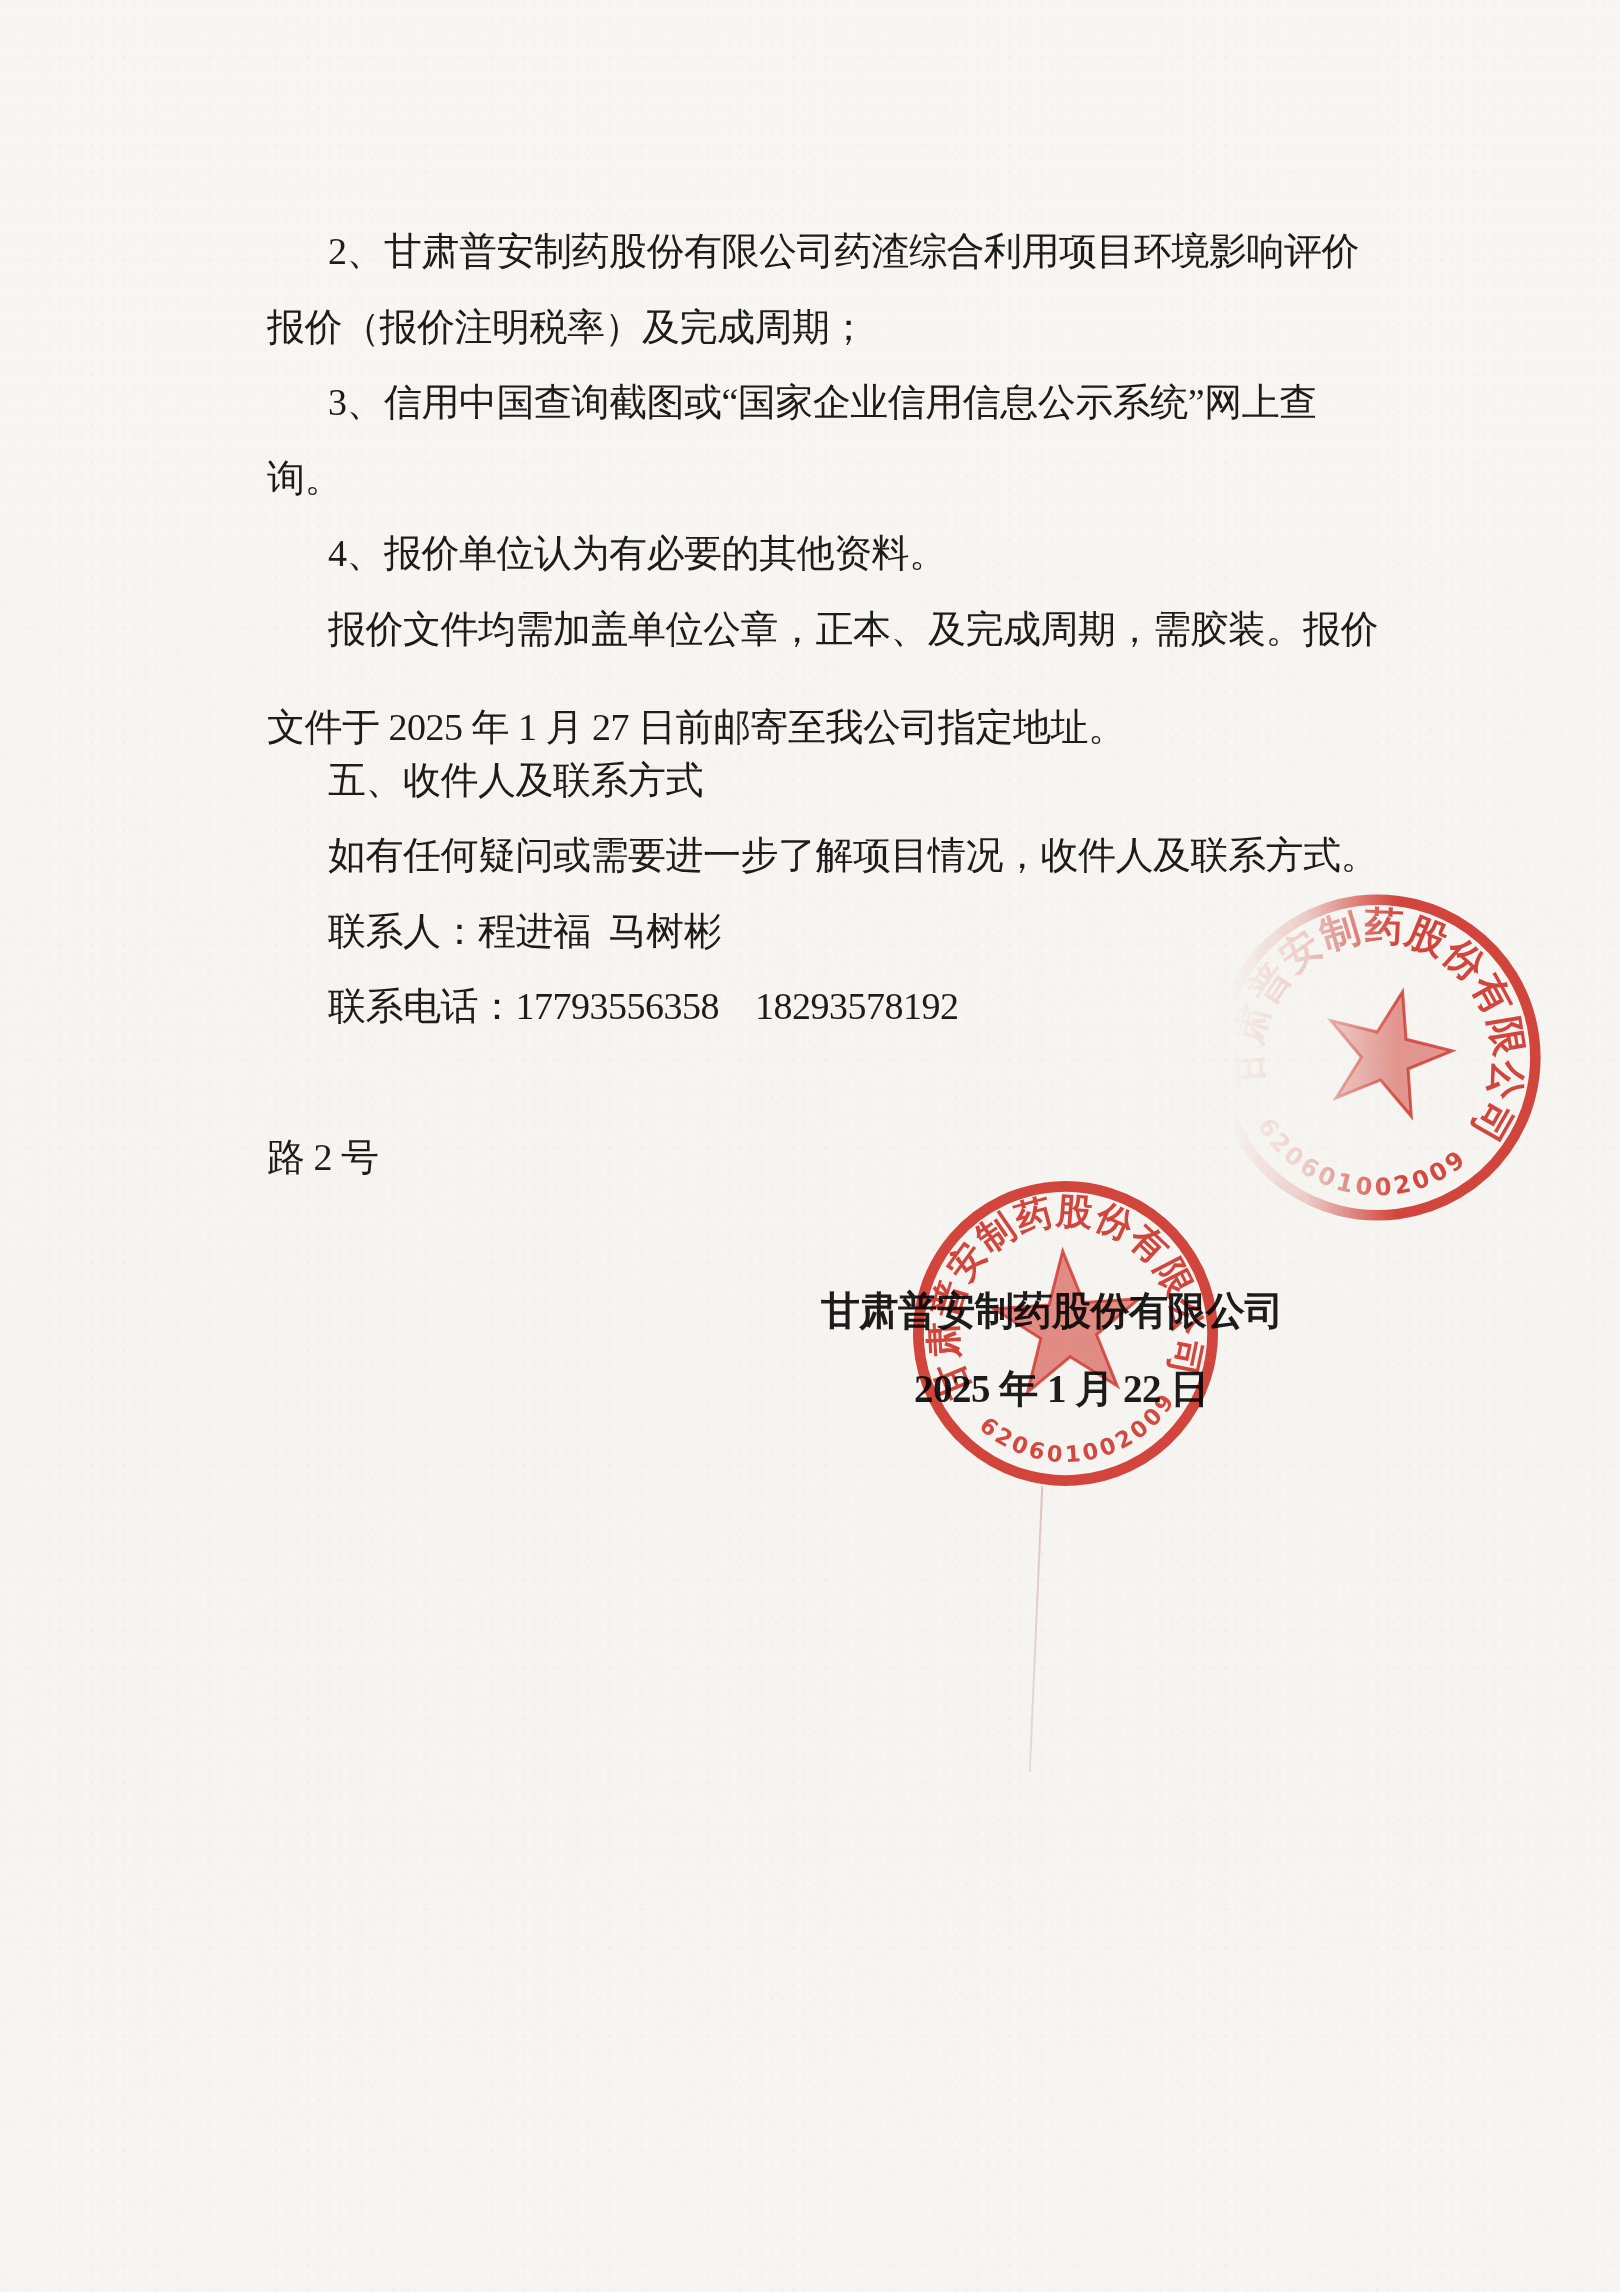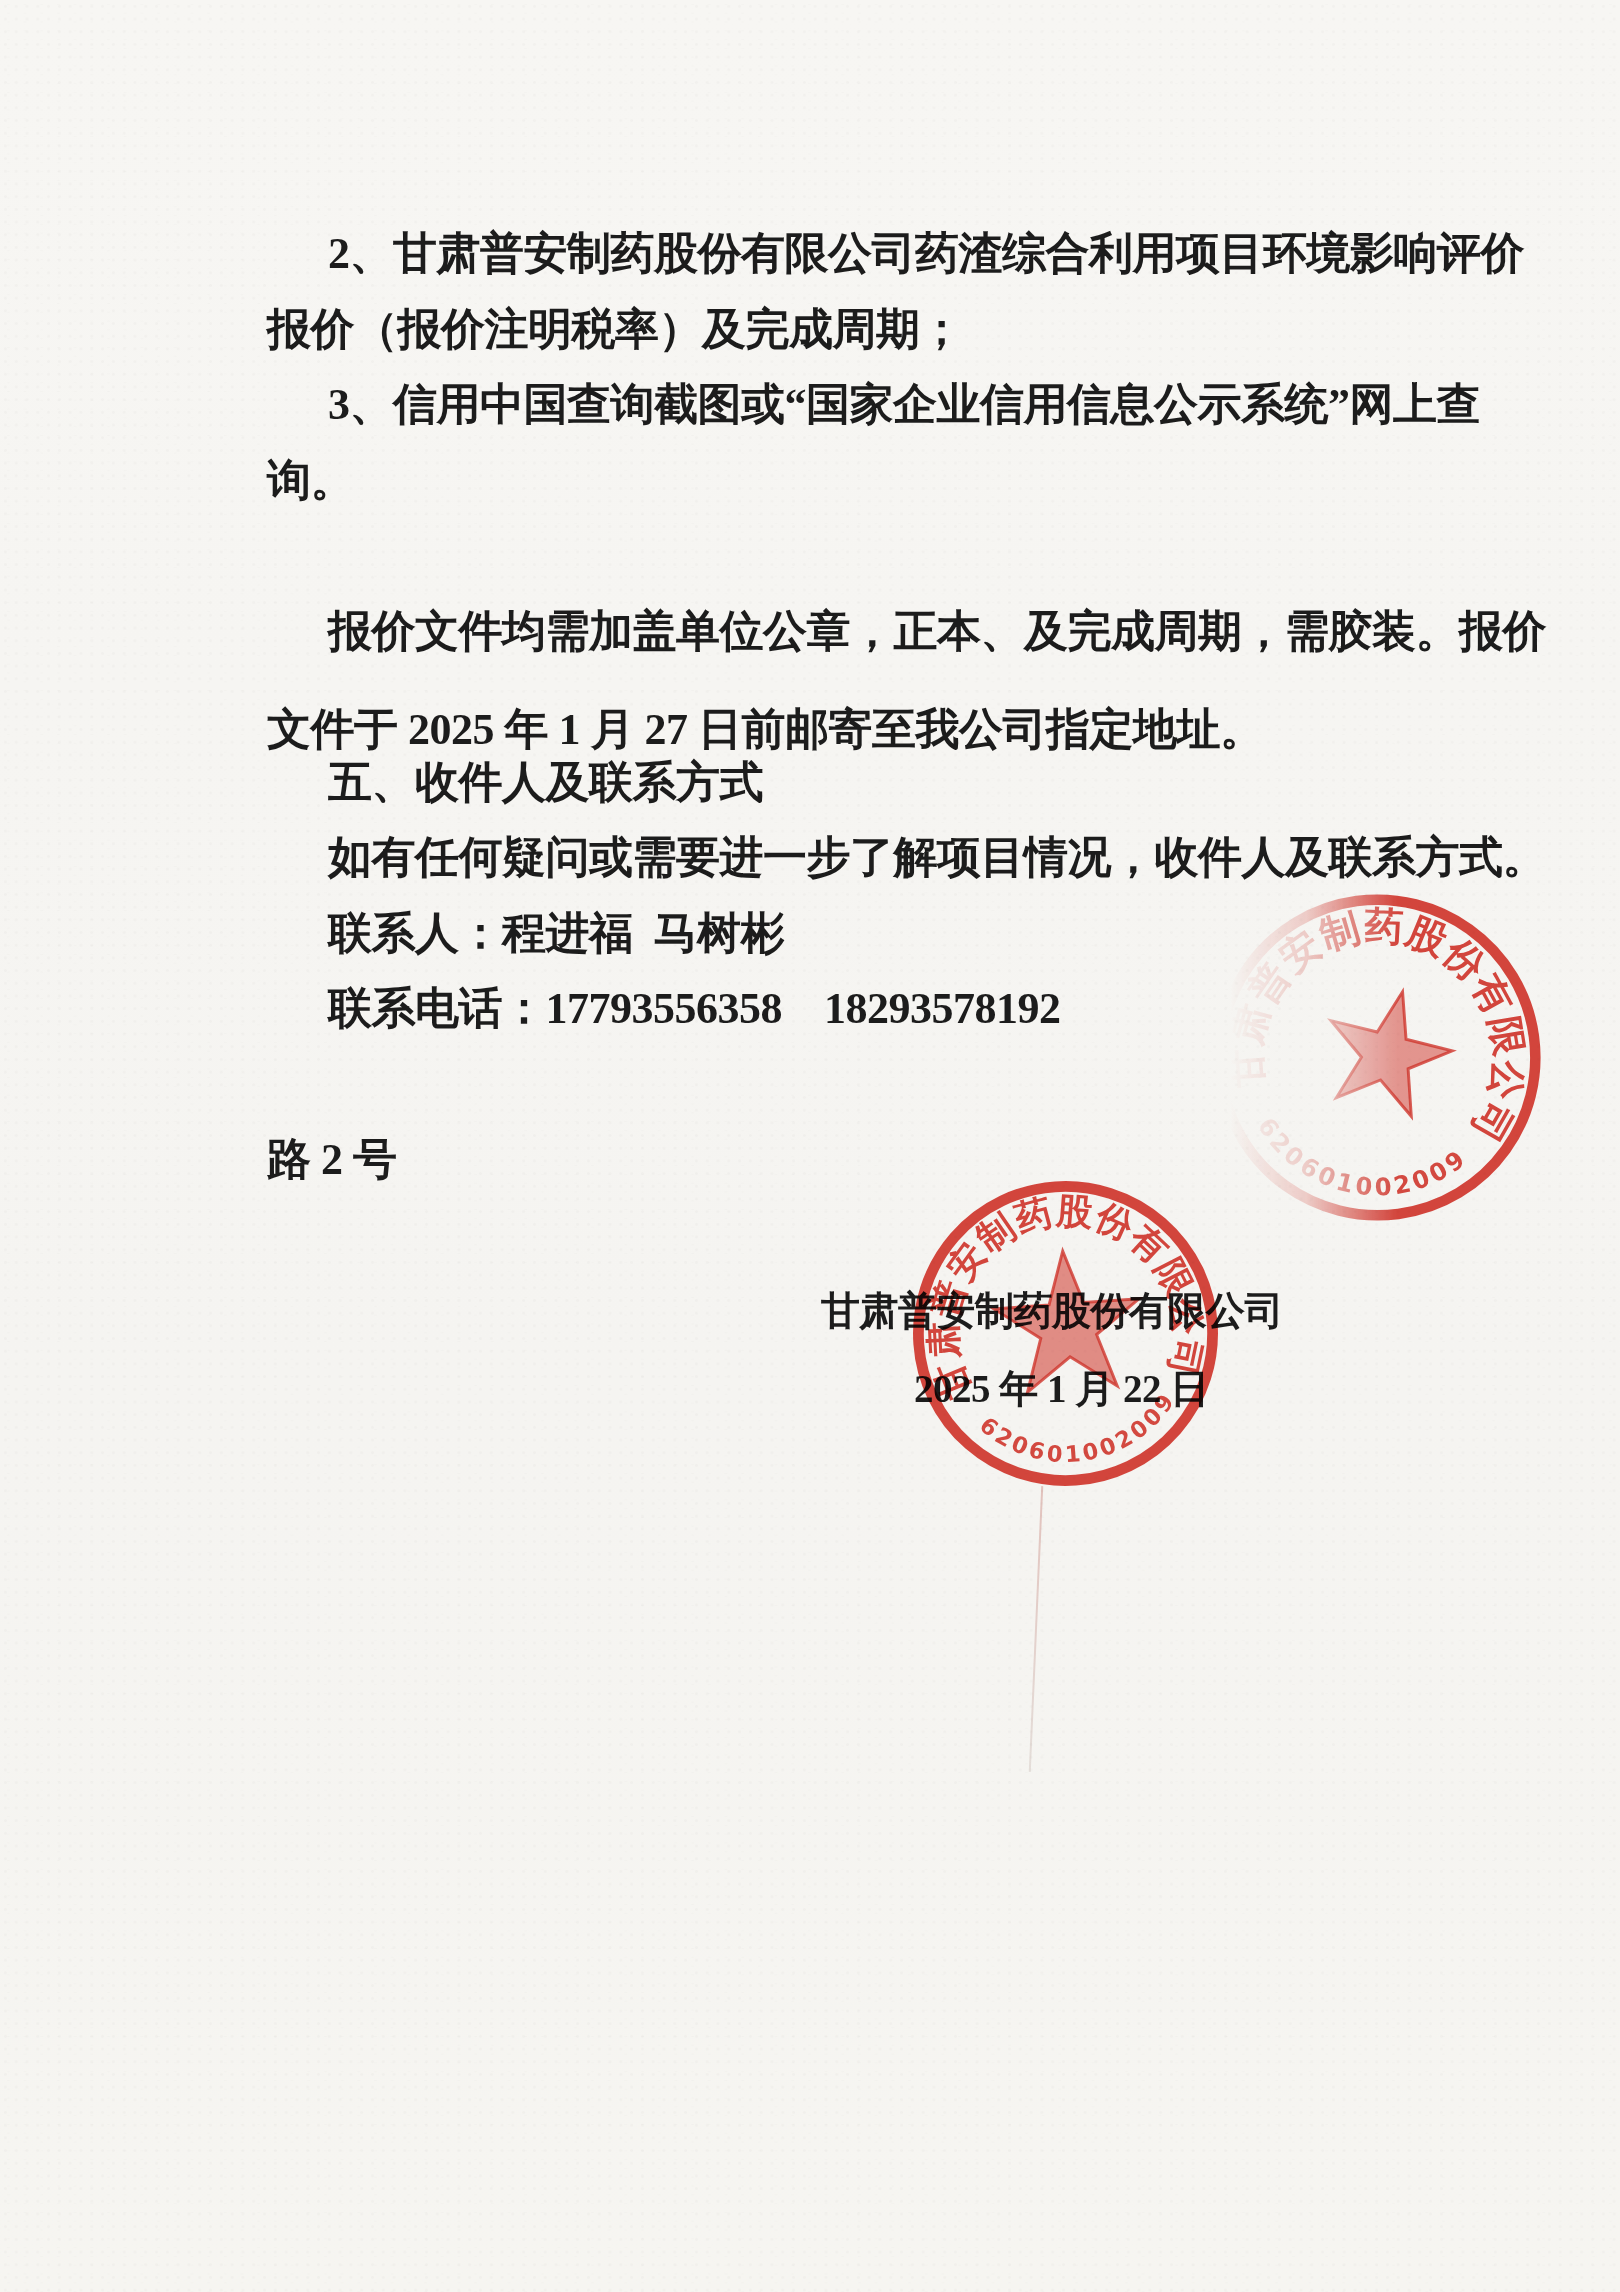--- a/index.html
+++ b/index.html
@@ -15,22 +15,22 @@
     background:
       radial-gradient(rgba(70,65,60,0.028) 1px, transparent 1.6px),
       radial-gradient(rgba(70,65,60,0.02) 1px, transparent 1.4px),
       linear-gradient(180deg,#f7f6f3 0%,#f5f4f1 60%,#f6f5f1 100%);
     background-size:10.8px 12.7px, 16.7px 8.8px, 100% 100%;
   }
   .line{
     position:absolute;
     left:267px;
     color:#1c1c1c;
-    font-size:44px;
-    font-weight:700;
+    font-size:38px;
+    font-weight:400;
     letter-spacing:-0.5px;
     white-space:pre;
     line-height:1;
   }
   .line.indent{left:328px;}
   .sig{
     position:absolute;
     color:#1c1c1c;
     font-size:39px;
     font-weight:700;
@@ -53,20 +53,21 @@
 </style>
 </head>
 <body>
 
 <div class="page">
 
   <div class="line indent" style="top:232px">2、甘肃普安制药股份有限公司药渣综合利用项目环境影响评价</div>
   <div class="line" style="top:308px">报价（报价注明税率）及完成周期；</div>
   <div class="line indent" style="top:383px">3、信用中国查询截图或“国家企业信用信息公示系统”网上查</div>
   <div class="line" style="top:459px">询。</div>
+  <div class="line indent" style="top:534px">4、报价单位认为有必要的其他资料。</div>
   <div class="line indent" style="top:610px">报价文件均需加盖单位公章，正本、及完成周期，需胶装。报价</div>
   <div class="line" style="top:708px">文件于 2025 年 1 月 27 日前邮寄至我公司指定地址。</div>
   <div class="line indent" style="top:761px">五、收件人及联系方式</div>
   <div class="line indent" style="top:836px">如有任何疑问或需要进一步了解项目情况，收件人及联系方式。</div>
   <div class="line indent" style="top:912px">联系人：程进福  马树彬</div>
   <div class="line indent" style="top:987px">联系电话：17793556358    18293578192</div>
   <div class="line" style="top:1138px">路 2 号</div>
 
   <div class="sig" style="left:821px;top:1291px">甘肃普安制药股份有限公司</div>
   <div class="sig" style="left:914px;top:1369px">2025 年 1 月 22 日</div>

